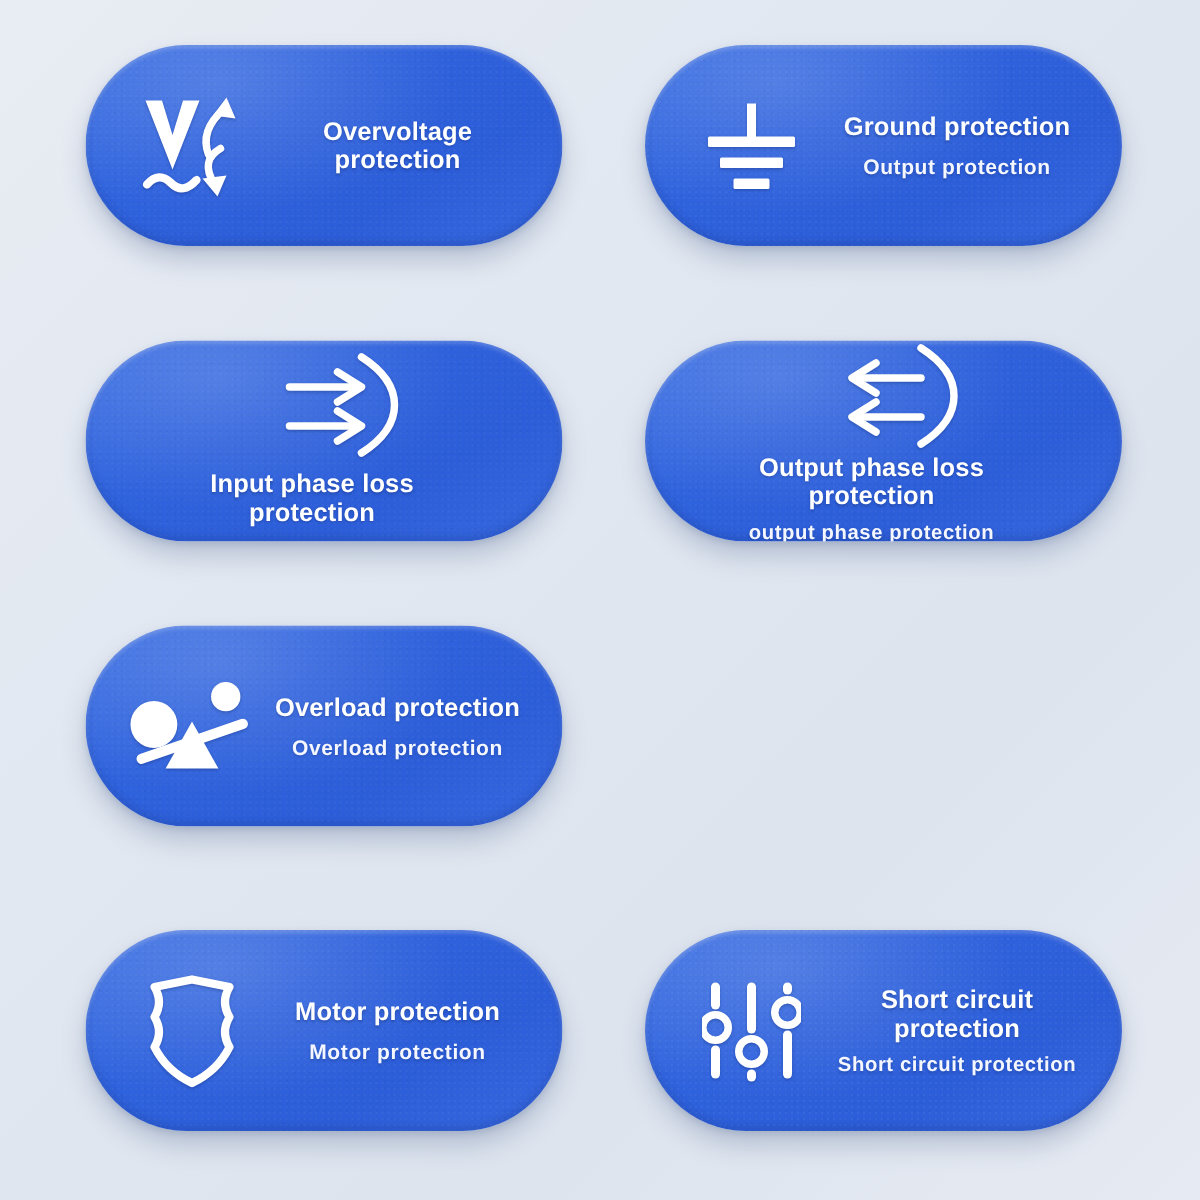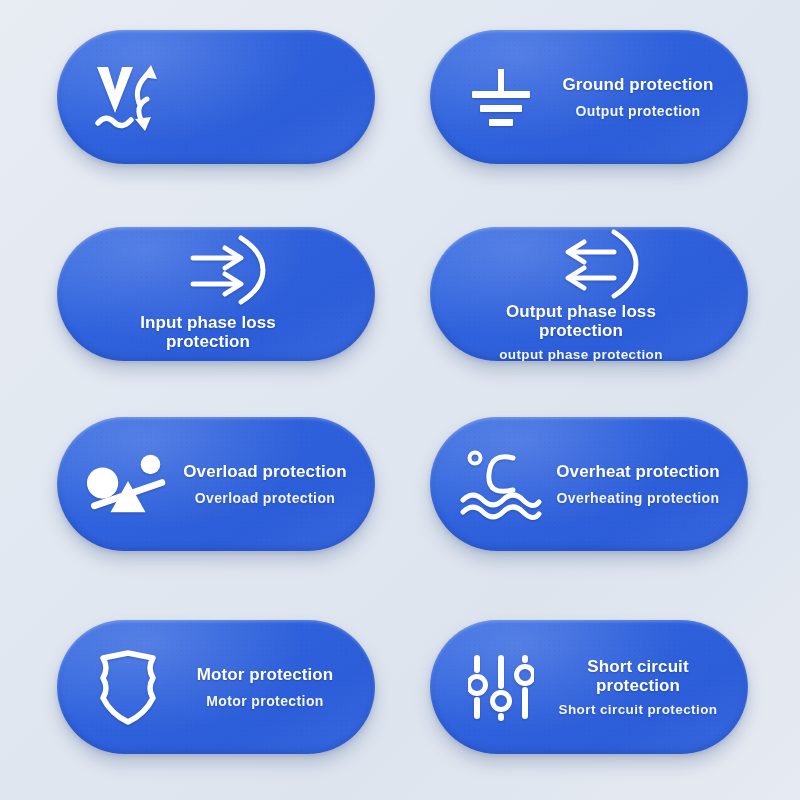--- a/index.html
+++ b/index.html
@@ -111,20 +111,21 @@
       <svg width="78" height="80" viewBox="0 0 78 80" fill="none">
         <path d="M8 10 L26 56 L44 10 L33 10 L26 33 L19 10 Z" fill="#ffffff"></path>
         <path d="M9 66 Q17 57 25 65 Q33 73 42 63" stroke="#ffffff" stroke-width="5.5" stroke-linecap="round" fill="none"></path>
         <path d="M50 46 Q44 30 60 16" stroke="#ffffff" stroke-width="5" fill="none" stroke-linecap="round"></path>
         <path d="M53 20 L62 8 L68 22 Z" fill="#ffffff"></path>
         <path d="M58 42 Q44 50 54 66" stroke="#ffffff" stroke-width="5" fill="none" stroke-linecap="round"></path>
         <path d="M46 62 L56 74 L62 60 Z" fill="#ffffff"></path>
       </svg>
     </div>
     <div class="text-wrap">
+      <div class="card-title">Overvoltage protection</div>
     </div>
   </div>
 
   <div class="card col-right row-1">
     <div class="icon-wrap">
       <svg width="74" height="72" viewBox="0 0 74 72" fill="none">
         <rect x="34" y="8" width="6" height="26" fill="#ffffff"></rect>
         <rect x="8" y="30" width="58" height="7" rx="1" fill="#ffffff"></rect>
         <rect x="16" y="44" width="42" height="7" rx="1" fill="#ffffff"></rect>
         <rect x="25" y="58" width="24" height="7" rx="1" fill="#ffffff"></rect>
@@ -177,34 +178,20 @@
         <rect x="4" y="44" width="80" height="7" rx="3.5" fill="#ffffff" transform="rotate(-19 44 47)"></rect>
         <path d="M44 34 L62 66 L26 66 Z" fill="#ffffff"></path>
       </svg>
     </div>
     <div class="text-wrap">
       <div class="card-title">Overload protection</div>
       <div class="card-sub">Overload protection</div>
     </div>
   </div>
 
-  <div class="card col-right row-3">
-    <div class="icon-wrap">
-      <svg width="84" height="76" viewBox="0 0 84 76" fill="none">
-        <circle cx="16" cy="12" r="5.5" stroke="#ffffff" stroke-width="4" fill="none"></circle>
-        <path d="M54 12 Q32 6 30 28 Q28 50 54 44" stroke="#ffffff" stroke-width="5" fill="none" stroke-linecap="round"></path>
-        <path d="M4 54 Q14 44 24 54 Q34 64 44 54 Q54 44 64 54 Q74 64 80 56" stroke="#ffffff" stroke-width="5" fill="none" stroke-linecap="round"></path>
-        <path d="M4 66 Q14 56 24 66 Q34 76 44 66 Q54 56 64 66 Q74 76 80 68" stroke="#ffffff" stroke-width="5" fill="none" stroke-linecap="round"></path>
-      </svg>
-    </div>
-    <div class="text-wrap">
-      <div class="card-title">Overheat protection</div>
-      <div class="card-sub">Overheating protection</div>
-    </div>
-  </div>
 
   <div class="card col-left row-4">
     <div class="icon-wrap">
       <svg width="70" height="78" viewBox="0 0 70 78" fill="none">
         <path d="M35 5 L60 10 Q54 20 60 30 Q54 40 60 50 Q52 66 35 74 Q18 66 10 50 Q16 40 10 30 Q16 20 10 10 Z" stroke="#ffffff" stroke-width="5.5" stroke-linejoin="round" fill="none"></path>
       </svg>
     </div>
     <div class="text-wrap">
       <div class="card-title">Motor protection</div>
       <div class="card-sub">Motor protection</div>

